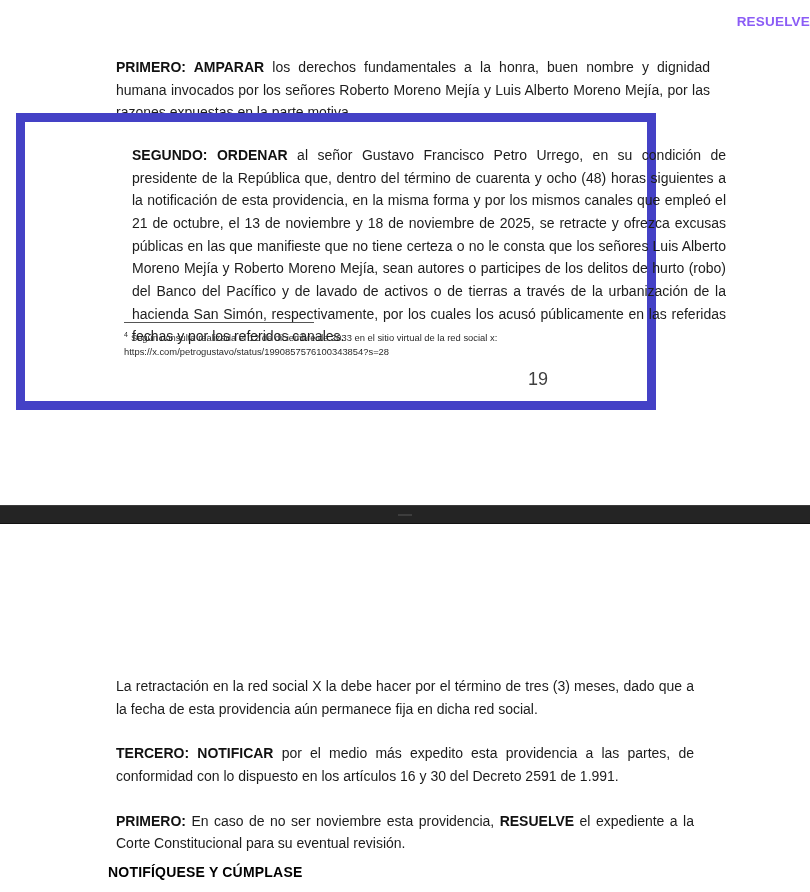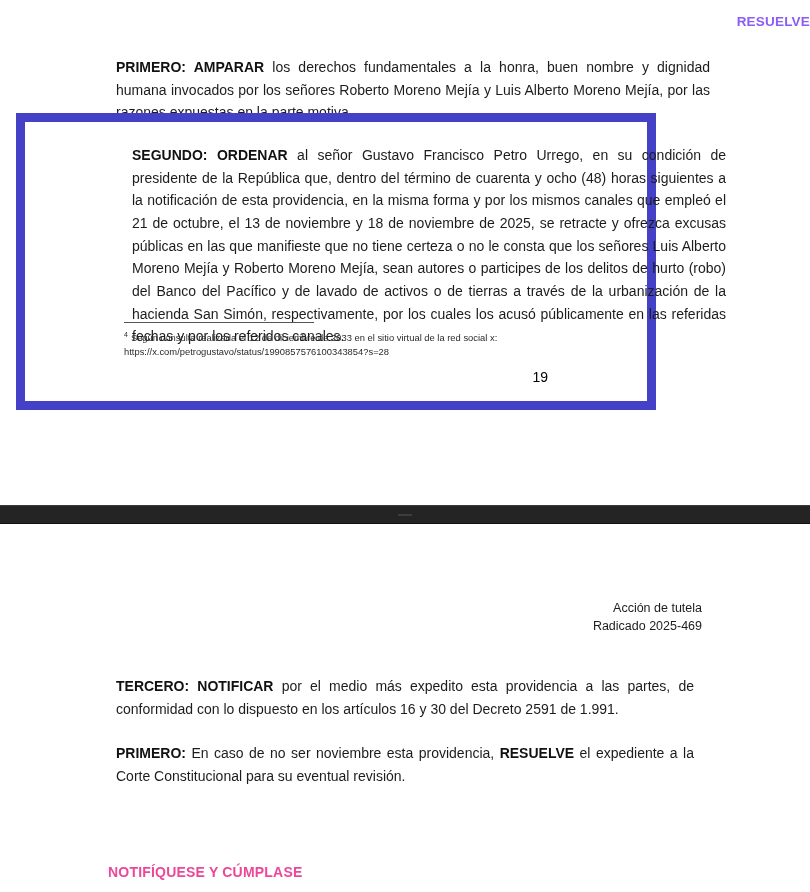--- a/index.html
+++ b/index.html
@@ -116,22 +116,22 @@
   .footnote-url {
     display: block;
     text-align: left;
     word-break: break-all;
   }
 
   .page-number {
     position: absolute;
     right: 99px;
     top: 247px;
-    font-size: 14px;
-    color: #000000;
+    font-size: 18px;
+    color: #404040;
     margin-left: 20px;
   }
 
   
   .doc-header-right {
     position: absolute;
     right: 108px;
     top: 75px;
     text-align: right;
     font-size: 12.5px;
@@ -148,21 +148,21 @@
   .p2-body .para { margin-bottom: 22px; }
   .p2-body .para:last-child { margin-bottom: 0; }
 
   .closing {
     position: absolute;
     left: 108px;
     top: 340px;
     font-size: 14px;
     font-weight: bold;
     letter-spacing: 0.2px;
-    color: #ec4899;
+    color: #000000;
   }
 </style>
 </head>
 <body>
 
 <div class="page page-one">
 
   <div class="doc-heading">RESUELVE</div>
 
   <p class="para p-primero">
@@ -185,27 +185,26 @@
 
     <div class="page-number">19</div>
 
   </div>
 </div>
 
 <div class="page-gap"></div>
 
 <div class="page page-two">
 
-  <div class="doc-header-right">
-    <div>Acción de tutela</div>
-    <div>Radicado 2025-469</div>
-  </div>
 
   <div class="p2-body">
 
+    <p class="para">
+      <span>La retractación en la red social X la debe hacer por el término de tres (3) meses, dado que a la fecha de esta providencia aún permanece fija en dicha red social.</span>
+    </p>
 
     <p class="para">
       <b>TERCERO: NOTIFICAR</b><span> por el medio más expedito esta providencia a las partes, de conformidad con lo dispuesto en los artículos 16 y 30 del Decreto 2591 de 1.991.</span>
     </p>
 
     <p class="para">
       <b>PRIMERO:</b><span> En caso de no ser noviembre esta providencia, </span><b>RESUELVE</b><span> el expediente a la Corte Constitucional para su eventual revisión.</span>
     </p>
 
   </div>

